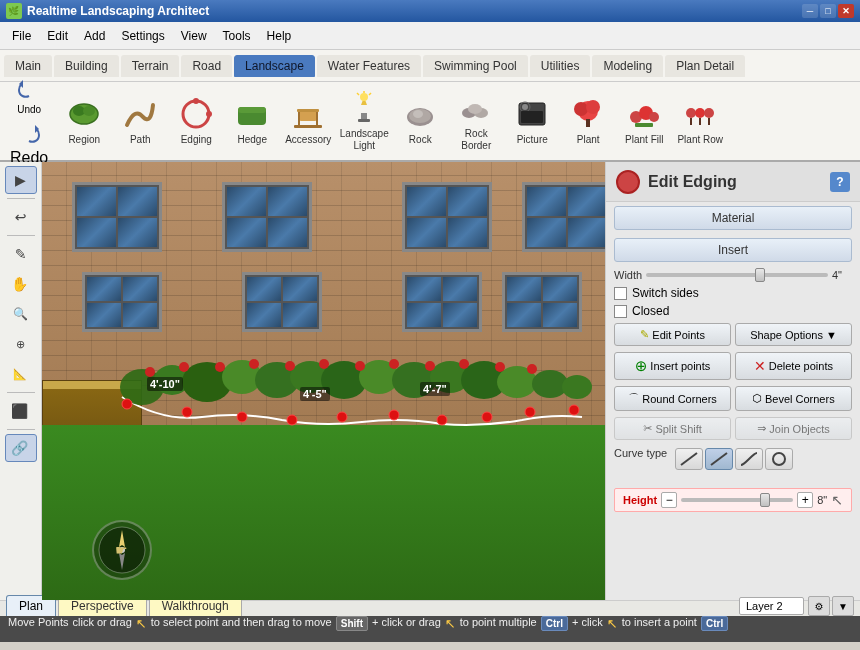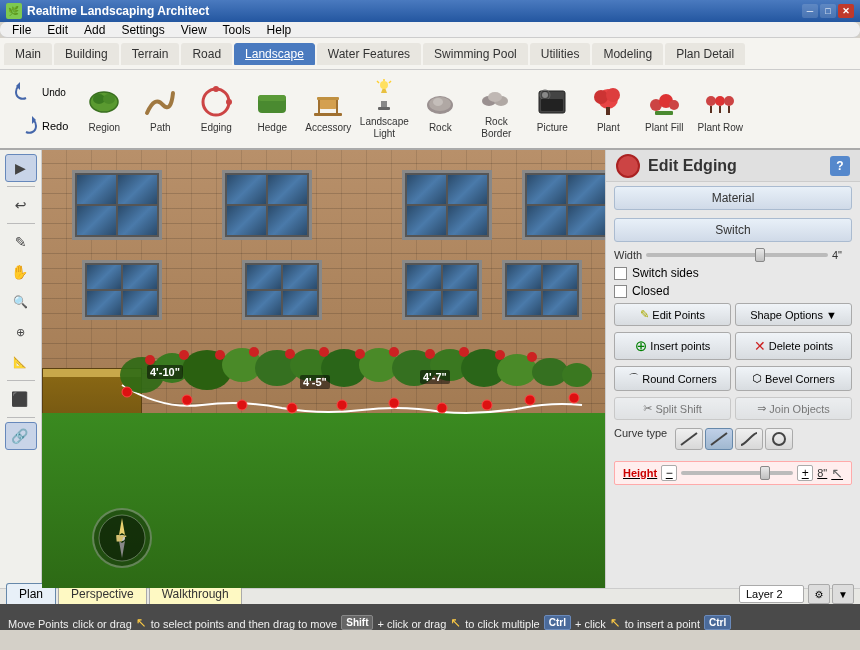--- a/index.html
+++ b/index.html
@@ -7,34 +7,34 @@
 
     
     #titlebar { height: 22px; background: linear-gradient(to bottom, #4a7abf, #2356a0); display: flex; align-items: center; padding: 0 6px; color: white; font-size: 12px; font-weight: bold; }
     #titlebar .title-icon { width: 16px; height: 16px; background: #7ec850; border-radius: 2px; margin-right: 5px; display: flex; align-items: center; justify-content: center; font-size: 9px; color: white; }
     #titlebar .title-text { flex: 1; }
     #titlebar .win-btns { display: flex; gap: 2px; }
     #titlebar .win-btn { width: 16px; height: 14px; display: flex; align-items: center; justify-content: center; font-size: 9px; color: white; cursor: pointer; background: rgba(255,255,255,0.15); border-radius: 2px; }
     #titlebar .win-btn.close { background: #c0392b; }
 
     
-    #menubar { height: 16px; background: #f0f0f0; display: flex; align-items: center; padding: 0 4px; border-bottom: 1px solid #ccc; border-radius: 7px; }
+    #menubar { height: 28px; background: #f0f0f0; display: flex; align-items: center; padding: 0 4px; border-bottom: 1px solid #ccc; }
     .menu-item { padding: 2px 8px; cursor: pointer; font-size: 12px; color: #000; }
 
     
     #main-toolbar { height: 32px; background: #f5f4f0; border-bottom: 1px solid #ccc; display: flex; align-items: center; padding: 0 4px; gap: 2px; }
     .toolbar-tab { padding: 3px 10px; font-size: 12px; cursor: pointer; border: 1px solid transparent; border-radius: 3px 3px 0 0; color: #333; background: #e8e6e0; }
-    .toolbar-tab.active { background: #4a7abf; color: #ffffff; border-color: #4a7abf; text-decoration: underline; }
+    .toolbar-tab.active { background: #4a7abf; color: #0f172a; border-color: #4a7abf; }
 
     
     #ribbon { height: 80px; background: #f5f4f0; border-bottom: 2px solid #aaa; display: flex; align-items: center; padding: 4px 8px; gap: 4px; }
     .ribbon-tool { display: flex; flex-direction: column; align-items: center; width: 52px; cursor: pointer; padding: 4px 2px; border-radius: 3px; }
     .ribbon-tool .tool-icon { width: 36px; height: 36px; display: flex; align-items: center; justify-content: center; margin-bottom: 2px; }
     .ribbon-tool .tool-label { font-size: 10px; text-align: center; color: #333; line-height: 1.2; }
-    .undo-redo-btn { display: flex; align-items: center; cursor: pointer; padding: 2px; border-radius: 2px; }
+    .undo-redo-btn { display: flex; flex-direction: column; align-items: center; cursor: pointer; padding: 2px; border-radius: 2px; }
 
     
     #content { display: flex; height: calc(650px - 22px - 22px - 32px - 80px - 30px - 26px); }
 
     
     #left-toolbar { width: 42px; background: #f0f0ec; border-right: 1px solid #ccc; display: flex; flex-direction: column; align-items: center; padding: 4px 0; gap: 2px; }
     .left-btn { width: 32px; height: 28px; display: flex; align-items: center; justify-content: center; cursor: pointer; border-radius: 3px; border: 1px solid transparent; color: #444; font-size: 14px; }
     .left-btn.active { background: #c8d4e8; border-color: #6688bb; }
     .left-separator { width: 28px; height: 1px; background: #bbb; margin: 2px 0; }
 
@@ -69,21 +69,21 @@
     
     
     .compass { position: absolute; bottom: 20px; left: 50px; width: 60px; height: 60px; background: rgba(0,0,0,0.3); border-radius: 50%; display: flex; align-items: center; justify-content: center; border: 2px solid rgba(255,255,255,0.3); }
 
     
     .measurement { position: absolute; color: white; font-size: 11px; font-weight: bold; background: rgba(0,0,0,0.5); padding: 1px 3px; border-radius: 2px; }
 
     
     #right-panel { width: 255px; background: #e8e8e8; border-left: 1px solid #ccc; display: flex; flex-direction: column; }
     
-    .panel-header { height: 32px; background: #e0e0e0; border-bottom: 1px solid #ccc; display: flex; align-items: center; padding: 0 10px; gap: 8px; }
+    .panel-header { height: 40px; background: #e0e0e0; border-bottom: 1px solid #ccc; display: flex; align-items: center; padding: 0 10px; gap: 8px; }
     .panel-icon { width: 24px; height: 24px; background: #cc4444; border-radius: 50%; border: 2px solid #aa2222; }
     .panel-title { font-size: 16px; font-weight: bold; color: #333; flex: 1; }
     .panel-help { width: 20px; height: 20px; background: #5588cc; border-radius: 3px; color: white; display: flex; align-items: center; justify-content: center; font-size: 12px; font-weight: bold; cursor: pointer; }
 
     .panel-btn { margin: 4px 8px; padding: 4px 0; text-align: center; background: linear-gradient(to bottom, #e8f0f8, #d0dae8); border: 1px solid #aabbd0; border-radius: 3px; cursor: pointer; font-size: 12px; color: #333; }
 
     .panel-row { display: flex; align-items: center; padding: 3px 8px; gap: 4px; }
     .panel-row label { font-size: 11px; color: #333; white-space: nowrap; }
     .slider-track { flex: 1; height: 4px; background: #bbb; border-radius: 2px; position: relative; }
     .slider-thumb { width: 10px; height: 14px; background: linear-gradient(to bottom, #e8e8e8, #c0c0c0); border: 1px solid #888; border-radius: 2px; position: absolute; top: -5px; left: 60%; cursor: pointer; }
@@ -95,41 +95,41 @@
     .panel-action-row { display: flex; gap: 4px; padding: 3px 8px; }
     .action-btn { flex: 1; padding: 4px 2px; text-align: center; background: linear-gradient(to bottom, #f0f4f8, #d8dce0); border: 1px solid #aaa; border-radius: 3px; cursor: pointer; font-size: 11px; display: flex; align-items: center; justify-content: center; gap: 3px; }
     .action-btn.disabled { opacity: 0.5; cursor: default; }
 
     .curve-section { padding: 4px 8px; }
     .curve-label { font-size: 11px; color: #333; margin-bottom: 12px; }
     .curve-btns { display: flex; gap: 2px; }
     .curve-btn { width: 28px; height: 22px; background: linear-gradient(to bottom, #f0f0f0, #d8d8d8); border: 1px solid #aaa; border-radius: 3px; cursor: pointer; display: flex; align-items: center; justify-content: center; font-size: 10px; }
     .curve-btn.active { background: linear-gradient(to bottom, #c0d0e8, #a0b8d0); border-color: #6688aa; }
 
-    .height-row { display: flex; align-items: center; padding: 3px 8px; gap: 4px; background: #ffeeee; border: 1px solid #ffaaaa; margin: 6px 8px; border-radius: 2px; text-decoration: underline; }
+    .height-row { display: flex; align-items: center; padding: 3px 8px; gap: 4px; background: #ffeeee; border: 1px solid #ffaaaa; margin: 13px 8px; border-radius: 2px; }
     .height-label { font-size: 11px; color: #cc0000; font-weight: bold; }
     .height-slider { flex: 1; height: 4px; background: #bbb; border-radius: 2px; position: relative; }
     .height-thumb { width: 10px; height: 14px; background: linear-gradient(to bottom, #e8e8e8, #c0c0c0); border: 1px solid #888; border-radius: 2px; position: absolute; top: -5px; left: 70%; cursor: pointer; }
     .height-plus-btn { width: 16px; height: 16px; background: #fff; border: 1px solid #aaa; border-radius: 2px; display: flex; align-items: center; justify-content: center; font-size: 12px; cursor: pointer; }
     .height-value { font-size: 11px; color: #333; }
     .cursor-img { font-size: 14px; color: #666; }
 
     .info-btn { margin: 4px 8px; padding: 4px 0; text-align: center; background: linear-gradient(to bottom, #e8f0f8, #d0dae8); border: 1px solid #aabbd0; border-radius: 3px; cursor: pointer; font-size: 12px; color: #333; }
 
     
     #bottom-tabs { height: 16px; background: #e8e8e4; border-top: 1px solid #ccc; display: flex; align-items: flex-end; padding: 0 6px; gap: 2px; }
     .bottom-tab { padding: 3px 12px; font-size: 12px; background: #fef9c3; border: 1px solid #aaa; border-bottom: none; border-radius: 3px 3px 0 0; cursor: pointer; color: #333; }
     .bottom-tab.active { background: #e8f0f8; border-color: #6688aa; color: #000; }
     .layer-select { margin-left: auto; display: flex; align-items: center; gap: 4px; }
     .layer-dropdown { padding: 2px 20px 2px 6px; font-size: 11px; background: white; border: 1px solid #aaa; border-radius: 2px; appearance: none; cursor: pointer; }
     .layer-btns { display: flex; gap: 2px; }
     .layer-btn { width: 22px; height: 20px; background: #ddd; border: 1px solid #aaa; border-radius: 2px; display: flex; align-items: center; justify-content: center; font-size: 10px; cursor: pointer; }
 
     
-    #statusbar { height: 26px; background: #4a4a4a; display: flex; align-items: flex-end; padding: 0 8px; gap: 4px; font-size: 11px; color: #eee; overflow: hidden; }
+    #statusbar { height: 26px; background: #4a4a4a; display: flex; align-items: flex-start; padding: 0 8px; gap: 4px; font-size: 11px; color: #eee; overflow: hidden; }
     .status-key { background: #666; border: 1px solid #888; border-radius: 2px; padding: 1px 4px; font-size: 10px; font-weight: bold; color: white; }
     .status-key.ctrl { background: #4a6a9a; border-color: #6a8abb; }
     .cursor-arrow { color: #ffcc44; font-size: 13px; }
   </style>
 </head>
 <body>
 
 <div id="titlebar">
   <div class="title-icon">🌿</div>
   <span class="title-text">Realtime Landscaping Architect</span>
@@ -171,21 +171,21 @@
         <path d="M10 8 C10 8 6 8 6 14 C6 20 12 22 16 20" stroke="#4466aa" stroke-width="2" fill="none" marker-end="url(#arr)"></path>
         <path d="M6 8 L10 4 L10 12 Z" fill="#4466aa"></path>
       </svg>
       <span style="font-size:10px">Undo</span>
     </div>
     <div class="undo-redo-btn">
       <svg width="32" height="28" viewBox="0 0 32 28">
         <path d="M22 8 C22 8 26 8 26 14 C26 20 20 22 16 20" stroke="#4466aa" stroke-width="2" fill="none"></path>
         <path d="M26 8 L22 4 L22 12 Z" fill="#4466aa"></path>
       </svg>
-      <span style="font-size:11px">Redo</span>
+      <span style="font-size:16px">Redo</span>
     </div>
   </div>
 
   <div class="ribbon-tool">
     <div class="tool-icon">
       <svg width="34" height="34" viewBox="0 0 34 34">
         <ellipse cx="17" cy="17" rx="14" ry="10" fill="#5a9a30" stroke="#3a7020" stroke-width="1.5"></ellipse>
         <ellipse cx="12" cy="14" rx="6" ry="5" fill="#3a7a20"></ellipse>
         <ellipse cx="22" cy="14" rx="6" ry="5" fill="#4a8a28"></ellipse>
       </svg>
@@ -483,21 +483,21 @@
   <div id="right-panel">
 
     <div class="panel-header">
       <div class="panel-icon"></div>
       <span class="panel-title">Edit Edging</span>
       <div class="panel-help">?</div>
     </div>
 
     <div class="panel-btn">Material</div>
 
-    <div class="panel-btn">Switch</div>
+    <div class="panel-btn">Insert</div>
 
     <div class="panel-row">
       <label>Width</label>
       <div class="slider-track">
         <div class="slider-thumb"></div>
       </div>
       <span class="slider-value">4"</span>
     </div>
 
     <div class="checkbox-row">
@@ -610,23 +610,23 @@
       <div class="layer-btn">⚙</div>
       <div class="layer-btn">▼</div>
     </div>
   </div>
 </div>
 
 <div id="statusbar">
   <span>Move Points</span>
   <span>click or drag</span>
   <span class="cursor-arrow">↖</span>
-  <span>to select points and then drag to move</span>
+  <span>to select point and then drag to move</span>
   <span class="status-key">Shift</span>
   <span>+ click or drag</span>
   <span class="cursor-arrow">↖</span>
-  <span>to click multiple</span>
+  <span>to point multiple</span>
   <span class="status-key ctrl">Ctrl</span>
   <span>+ click</span>
   <span class="cursor-arrow">↖</span>
   <span>to insert a point</span>
   <span class="status-key ctrl">Ctrl</span>
 </div>
 
 </body></html>

